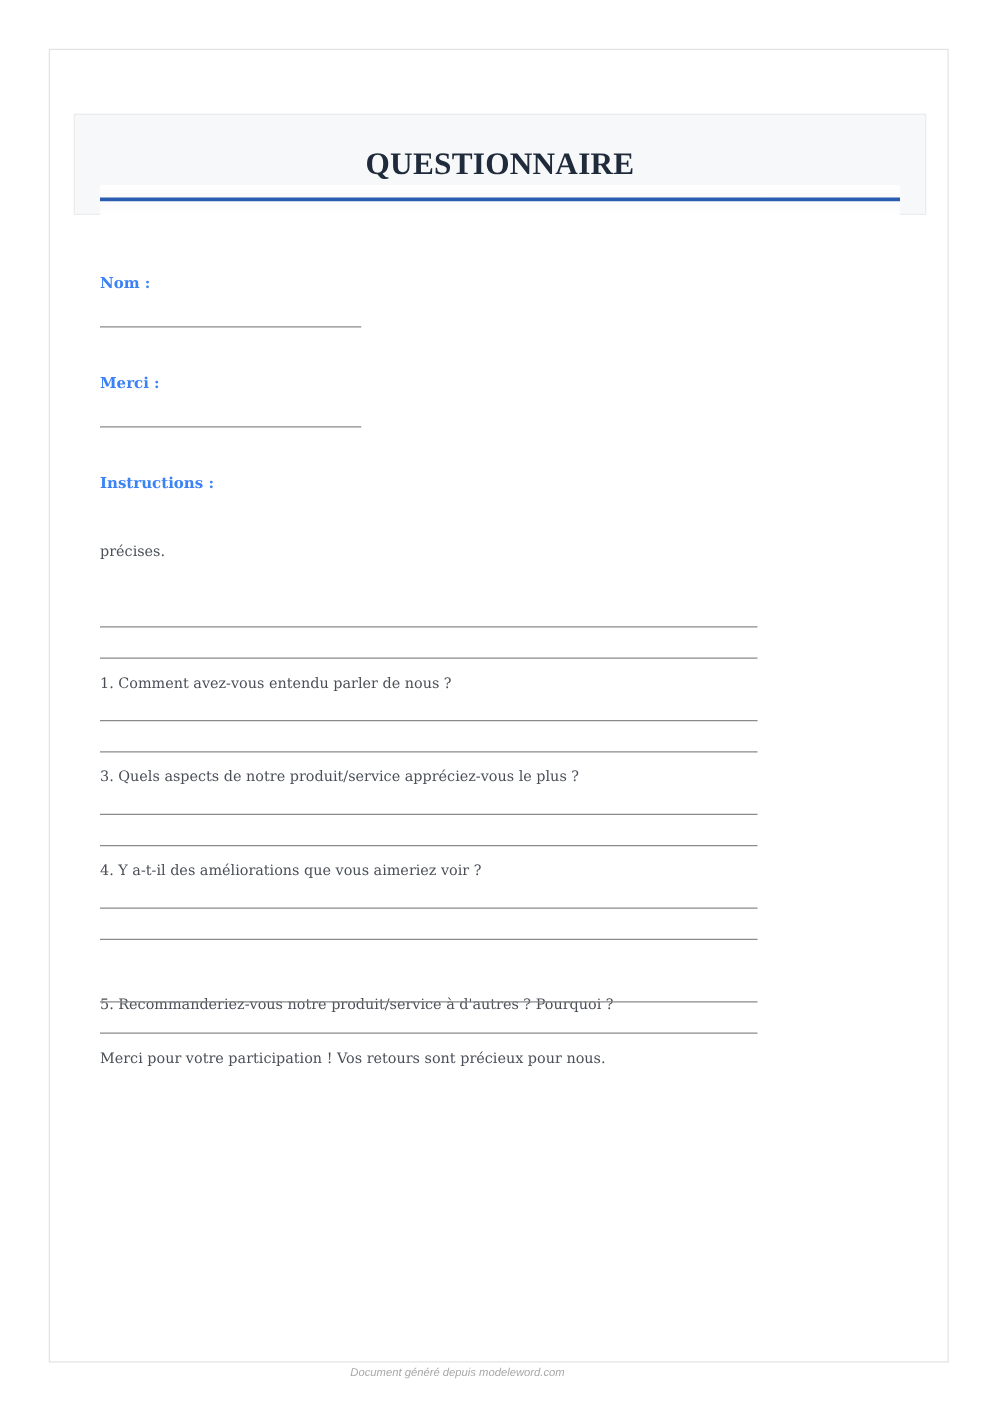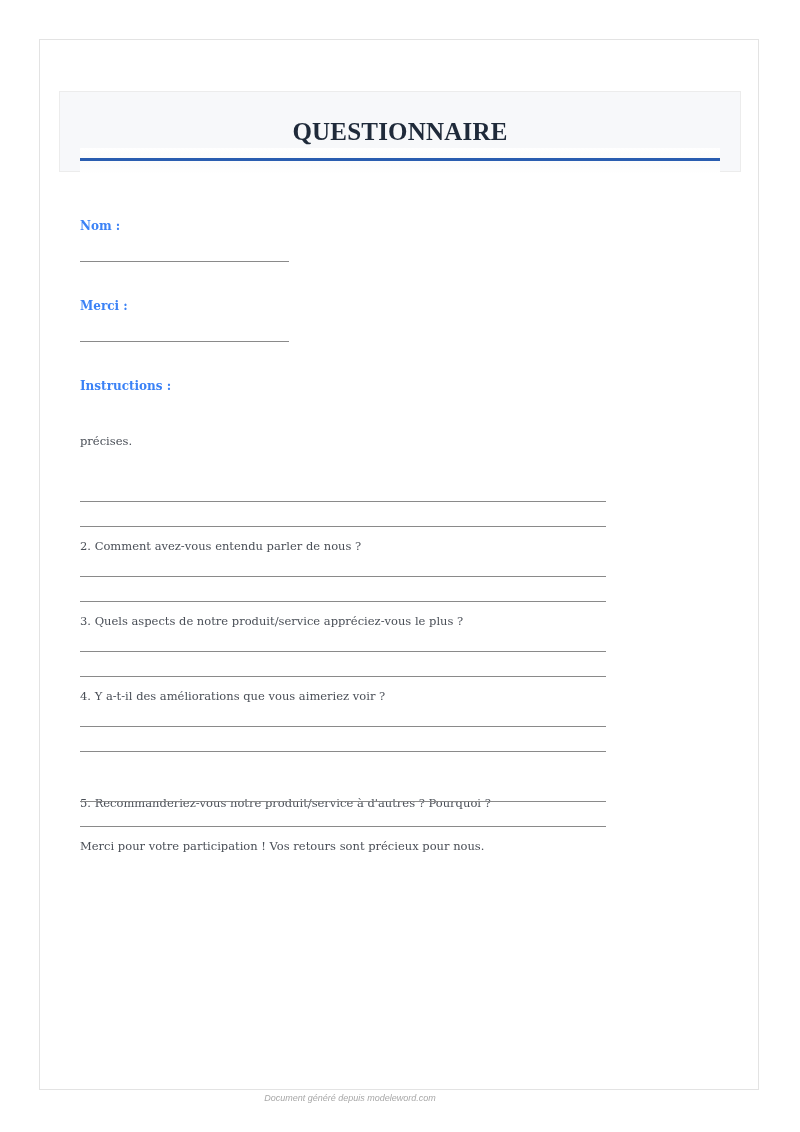--- a/index.html
+++ b/index.html
@@ -32,21 +32,21 @@
       position: absolute; left: 40px; width: 209px; height: 1px; background: #8a8a8a;
     }
     .text {
       position: absolute; left: 40px; font-size: 11.5px; color: #4a4f57; white-space: nowrap;
       font-family: "DejaVu Serif", serif;
     }
     .answer-line {
       position: absolute; left: 40px; width: 526px; height: 1px; background: #8a8a8a;
     }
     .footer {
-      position: absolute; left: 0; top: 1093px; width: 700px; text-align: center;
+      position: absolute; left: 16px; top: 1093px; width: 700px; text-align: center;
       font-family: "Liberation Sans", "DejaVu Sans", sans-serif; font-style: italic;
       font-size: 9px; color: #a8a8a8;
     }
   </style>
 </head>
 <body>
 
 <div class="page">
   <div class="header-box">
     <h1 class="title">QUESTIONNAIRE</h1>
@@ -59,21 +59,21 @@
 
   <div class="label" style="top:259px;">Merci :</div>
   <div class="short-line" style="top:301px;"></div>
 
   <div class="label" style="top:339px;">Instructions :</div>
   <div class="text" style="top:394px;">précises.</div>
 
   <div class="answer-line" style="top:461px;"></div>
   <div class="answer-line" style="top:486px;"></div>
 
-  <div class="text" style="top:499px;">2. Comment avez-vous entendu parler de nous ?</div>
+  <div class="text" style="top:499px;">1. Comment avez-vous entendu parler de nous ?</div>
   <div class="answer-line" style="top:536px;"></div>
   <div class="answer-line" style="top:561px;"></div>
 
   <div class="text" style="top:574px;">3. Quels aspects de notre produit/service appréciez-vous le plus ?</div>
   <div class="answer-line" style="top:611px;"></div>
   <div class="answer-line" style="top:636px;"></div>
 
   <div class="text" style="top:649px;text-align:right;">4. Y a-t-il des améliorations que vous aimeriez voir ?</div>
   <div class="answer-line" style="top:686px;"></div>
   <div class="answer-line" style="top:711px;"></div>

